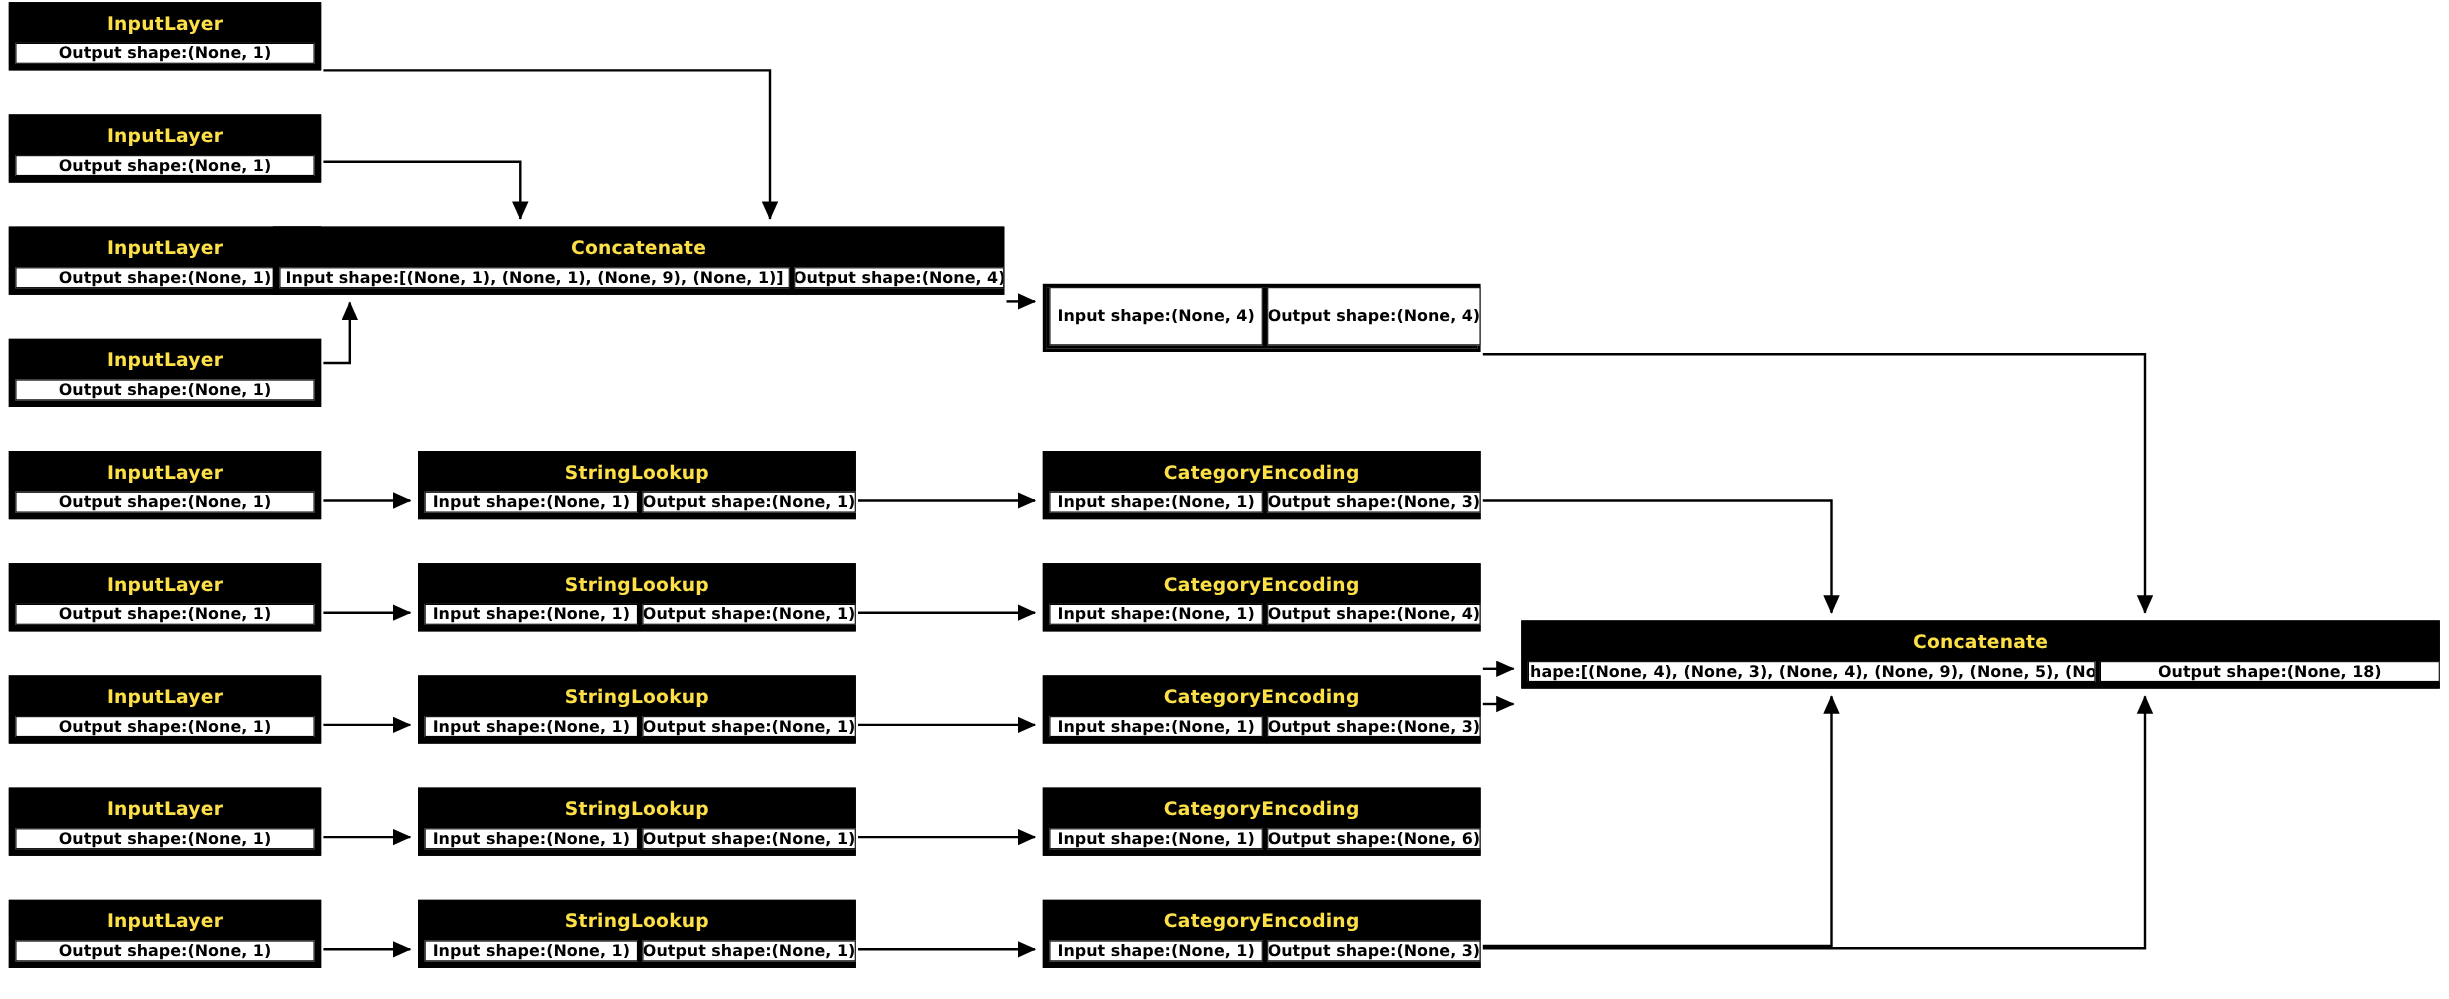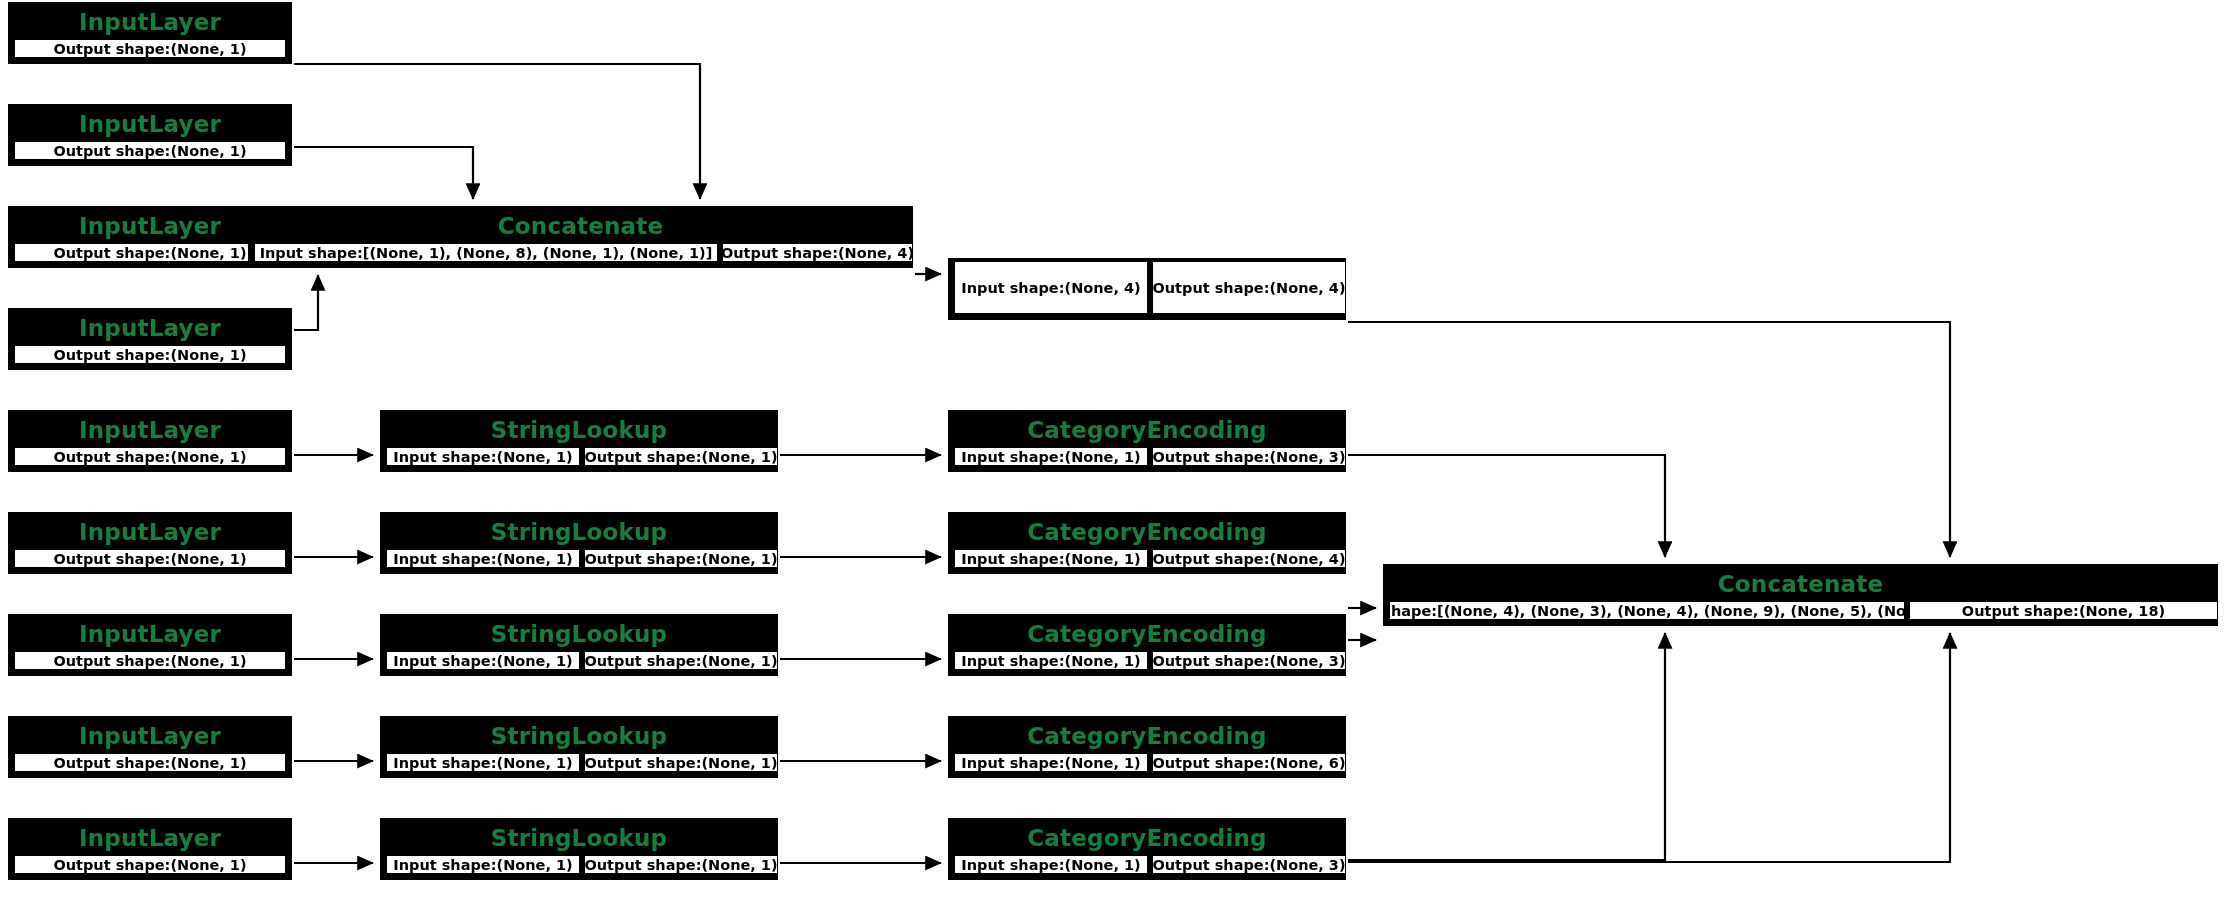--- a/index.html
+++ b/index.html
@@ -31,23 +31,23 @@
     box-sizing: border-box;
     border: 3px solid #000000;
     background: #000000;
     display: flex;
     flex-direction: column;
     z-index: 5;
   }
   .node-title {
     box-sizing: border-box;
     background: #000000;
-    color: #15803d;
+    color: #fde047;
     font-weight: bold;
-    font-size: 23px;
+    font-size: 17px;
     letter-spacing: 0.2px;
     display: flex;
     align-items: center;
     justify-content: center;
     height: 34px;
     flex: 0 0 34px;
   }
   .node-shapes {
     box-sizing: border-box;
     display: flex;
@@ -194,21 +194,21 @@
             <span class="lbl">Output shape: </span>
             <b>(None, 1)</b>
           </div>
         </div>
       </div>
       <div class="node" style="left: 248px; top: 206px; width: 665px; height: 62px;">
         <div class="node-title">Concatenate</div>
         <div class="node-shapes">
           <div class="shape-cell" style="flex: 0 0 464px;">
             <span class="lbl">Input shape: </span>
-            <b>[(None, 1), (None, 8), (None, 1), (None, 1)]</b>
+            <b>[(None, 1), (None, 1), (None, 9), (None, 1)]</b>
           </div>
           <div class="shape-cell" style="flex: 0 0 191px;">
             <span class="lbl">Output shape: </span>
             <b>(None, 4)</b>
           </div>
         </div>
       </div>
       <div class="node" style="left: 948px; top: 258px; width: 398px; height: 62px;">
         <div class="node-shapes">
           <div class="shape-cell" style="flex: 0 0 194px;">

